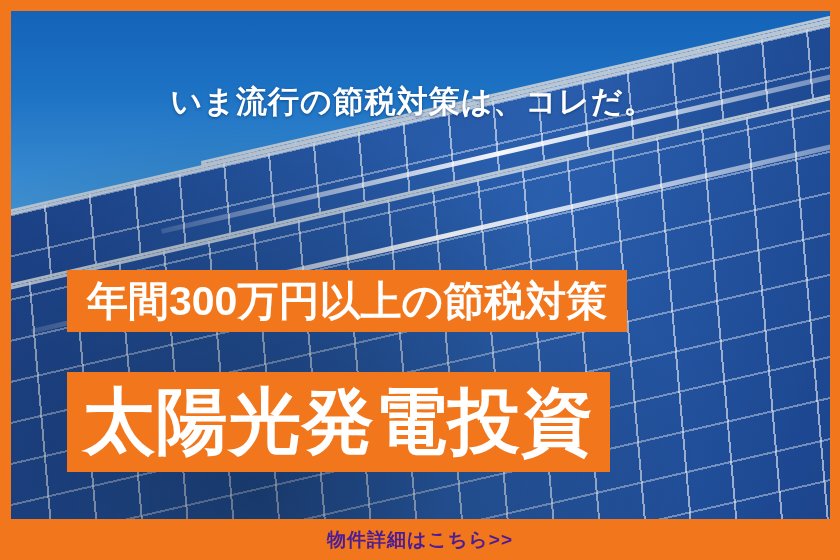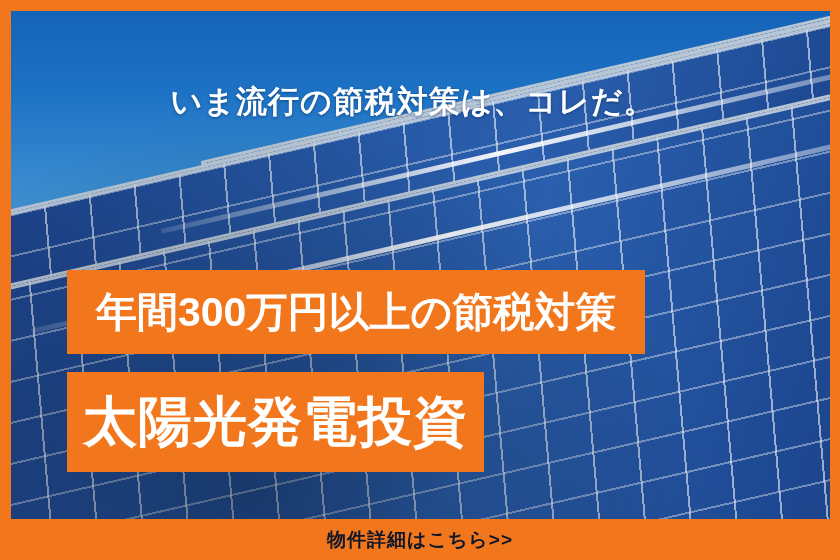--- a/index.html
+++ b/index.html
@@ -173,46 +173,46 @@
     background:#f2761b;
     color:#ffffff;
     font-weight:bold;
     display:flex;
     align-items:center;
     white-space:nowrap;
   }
 
   #band-sub {
     left:56px; top:259px;
-    height:84px;
-    padding:0 29px;
+    height:62px;
+    padding:0 20px;
     font-size:41px;
     letter-spacing:0px;
   }
 
   #band-main {
     left:56px; top:361px;
     height:100px;
     padding:0 16px;
-    font-size:54px;
+    font-size:72px;
     letter-spacing:1px;
   }
 
   
   #cta-bar {
     position:absolute;
     left:0; bottom:0;
     width:840px; height:41px;
     background:#f2761b;
     display:flex;
     align-items:center;
     justify-content:center;
   }
   #cta-text {
-    color:#0f172a;
+    color:#4c1d95;
     font-size:19px;
     font-weight:bold;
     letter-spacing:1px;
     white-space:nowrap;
   }
 </style>
 </head>
 <body>
 
 <div id="banner">

